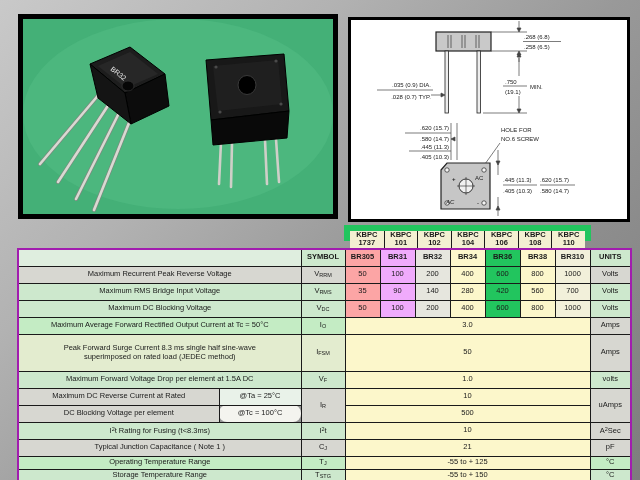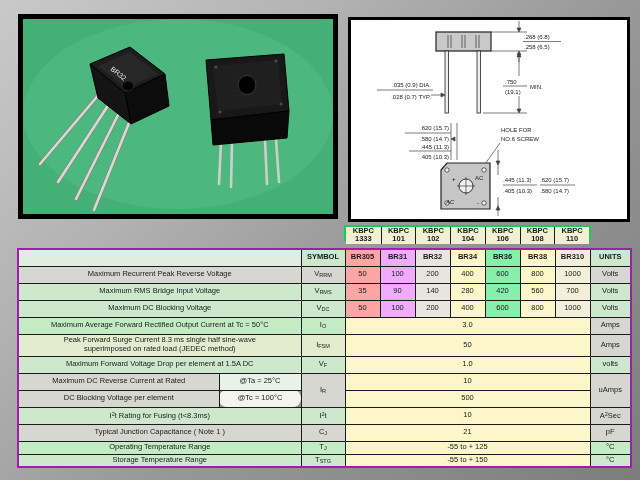--- a/index.html
+++ b/index.html
@@ -15,21 +15,21 @@
 
   
   .drawing-panel{ position:absolute; left:348px; top:17px; width:282px; height:205px;
                   background:#fff; border:3px solid #000; }
   .drawing-panel svg text{ font-family:"Liberation Sans",sans-serif; font-size:6px; fill:#222; }
 
   
   .kbpc-strip{
     position:absolute; left:344px; top:225px; width:247px; height:16px;
     display:grid; grid-template-columns:repeat(7,1fr);
-    border:2px solid #22c55e; background:#404040;
+    border:6px solid #22c55e; background:#404040;
   }
   .kbpc-cell{
     border-left:1px solid #1a1a1a; display:flex; flex-direction:column;
     align-items:center; justify-content:center; font-size:7.5px; font-weight:bold;
     line-height:1.1; color:#1a1a1a; background:#f3efd2;
   }
   .kbpc-cell:first-child{ border-left:none; }
 
   
   table.spec{
@@ -46,24 +46,24 @@
   sup{ font-size:5.5px; vertical-align:2px; }
 
   .bg-gray   { background:#d7d7d1;margin-left:16px; }
   .bg-green  { background:#cde8cd; }
   .bg-green2 { background:#c4ecc4; }
   .bg-greenp { background:#e3eccf; }
   .bg-head   { background:#dfeedf; }
   .bg-at1    { background:#e9f2e9; }
   .bg-at2    { background:#f4f4ef;border-radius:8px; }
   .c0{background:#fca5a5;} .c1{background:#f0abfc;} .c2{background:#e6e6de;}
-  .c3{background:#fcf7cb;margin-left:17px;} .c4{background:#86efac;} .c5{background:#fcf7cb;}
+  .c3{background:#fcf7cb;margin-left:17px;} .c4{background:#22c55e;} .c5{background:#fcf7cb;}
   .c6{background:#f2f0da;}
   .val-merge{ background:#fcf7cb; }
-  tr.tall td{ height:22px; }
+  tr.tall td{ height:37px; }
   tr.short td{ height:13px; }
 </style>
 </head>
 <body>
 
 <div class="page">
 
   <div class="photo-panel">
     <svg width="320" height="205" viewBox="0 0 320 205">
       <rect x="0" y="0" width="320" height="205" fill="#000"></rect>
@@ -196,21 +196,21 @@
       <text x="152" y="162">.445 (11.3)</text>
       <text x="152" y="173">.405 (10.3)</text>
       <text x="189" y="162">.620 (15.7)</text>
       <text x="189" y="173">.580 (14.7)</text>
     </svg>
   </div>
 
   <div class="kbpc-strip">
     <div class="kbpc-cell">
         <span>KBPC</span>
-        <span>1333</span>
+        <span>1737</span>
       </div>
     <div class="kbpc-cell">
         <span>KBPC</span>
         <span>101</span>
       </div>
     <div class="kbpc-cell">
         <span>KBPC</span>
         <span>102</span>
       </div>
     <div class="kbpc-cell">

